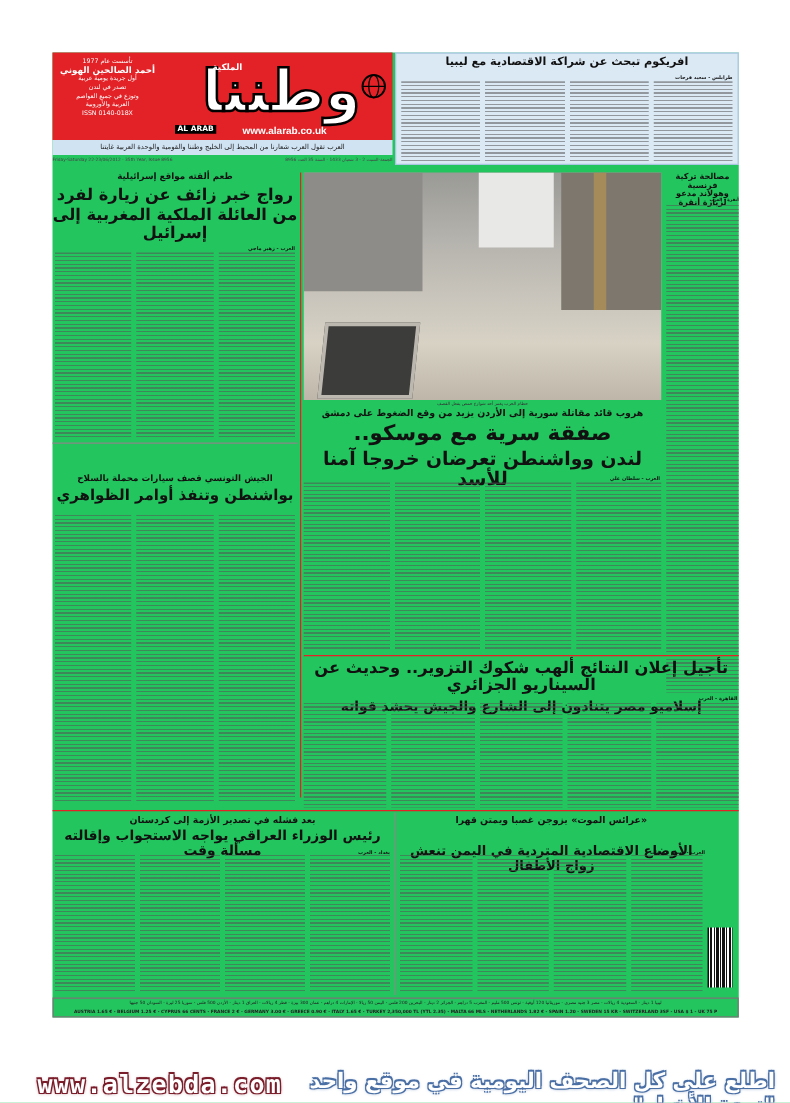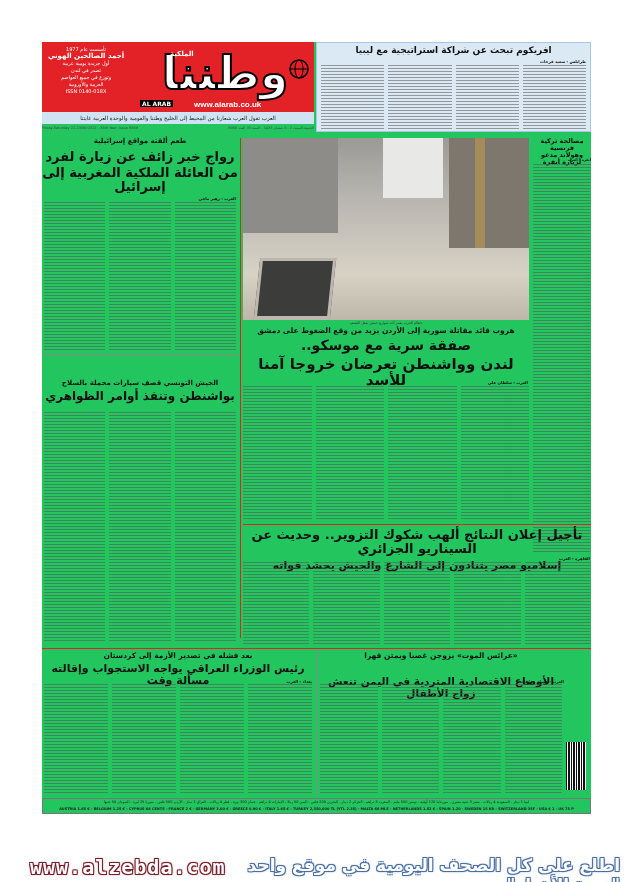--- a/index.html
+++ b/index.html
@@ -65,21 +65,21 @@
     <div class="alarab-small">AL ARAB</div>
     <div class="site">www.alarab.co.uk</div>
   </div>
   <div class="slogan">العرب تقول العرب شعارنا من المحيط إلى الخليج وطننا والقومية والوحدة العربية غايتنا</div>
   <div class="dateline">
     <span>Friday-Saturday 22-23/06/2012 - 35th Year, Issue 8956</span>
     <span style="direction:rtl;">الجمعة-السبت 2 - 3 شعبان 1433 - السنة 35 العدد 8956</span>
   </div>
 
   <div class="boxnews">
-    <div class="hl">افريكوم تبحث عن شراكة استراتيجية مع ليبيا</div>
+    <div class="hl">افريكوم تبحث عن شراكة الاقتصادية مع ليبيا</div>
     <div class="abs rtl" style="right:4px;top:16px;font-size:4px;font-weight:bold;">طرابلس - سعيد فرحات</div>
     <div class="cols" style="left:4px;top:22px;width:265px;height:64px;">
       <div class="col"></div>
         <div class="col"></div>
         <div class="col"></div>
         <div class="col"></div>
     </div>
   </div>
 
   <div class="abs" style="left:0;top:96px;width:196px;height:214px;">
@@ -111,21 +111,21 @@
     <div class="bldL"></div>
       <div class="sky"></div>
       <div class="bldR"></div>
       <div class="pole"></div>
       <div class="grate"></div>
   </div>
   <div class="caption">حطام الحرب يغمر أحد شوارع حمص بفعل القصف</div>
 
   <div class="abs" style="left:201px;top:285px;width:286px;">
     <div class="hl1" style="font-size:7.5px;">هروب قائد مقاتلة سورية إلى الأردن يزيد من وقع الضغوط على دمشق</div>
-    <div class="hl1" style="font-size:14px;margin-top:3px;">صفقة سرية مع موسكو..</div>
+    <div class="hl1" style="font-size:17px;margin-top:3px;">صفقة سرية مع موسكو..</div>
     <div class="hl1" style="font-size:15px;margin-top:2px;">لندن وواشنطن تعرضان خروجا آمنا للأسد</div>
   </div>
   <div class="abs rtl" style="left:420px;top:338px;width:66px;font-size:4px;font-weight:bold;">العرب - سلطان علي</div>
   <div class="cols" style="left:201px;top:344px;width:286px;height:134px;">
     <div class="col"></div>
       <div class="col"></div>
       <div class="col"></div>
       <div class="col"></div>
   </div>
 

